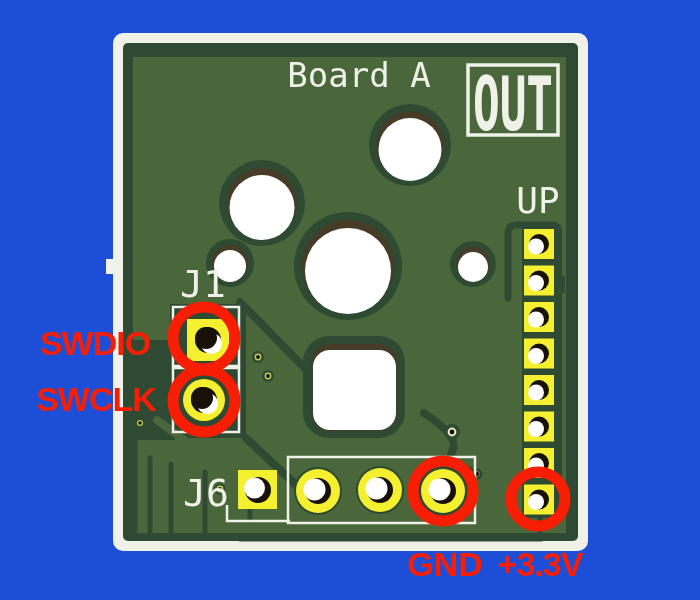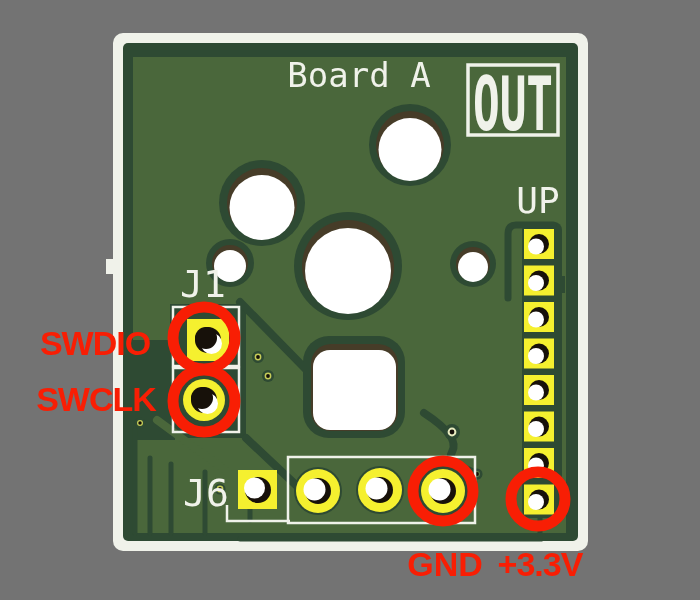--- a/index.html
+++ b/index.html
@@ -1,16 +1,16 @@
 <!DOCTYPE html>
 <html><head>
 <meta charset="utf-8">
 <style>
   html,body{margin:0;padding:0;background:#ffffff;}
-  .stage{position:relative;width:700px;height:600px;background:#737373;overflow:hidden;
+  .stage{position:relative;width:700px;height:600px;background:#1d4ed8;overflow:hidden;
          font-family:"Liberation Sans", sans-serif;}
   svg{position:absolute;left:0;top:0;}
   text{user-select:none;}
   .silk-txt{font-family:"DejaVu Sans Mono", monospace;}
   .red-txt{font-family:"Liberation Sans", sans-serif;font-weight:bold;}
 </style>
 </head>
 <body>
 
 <div class="stage">

